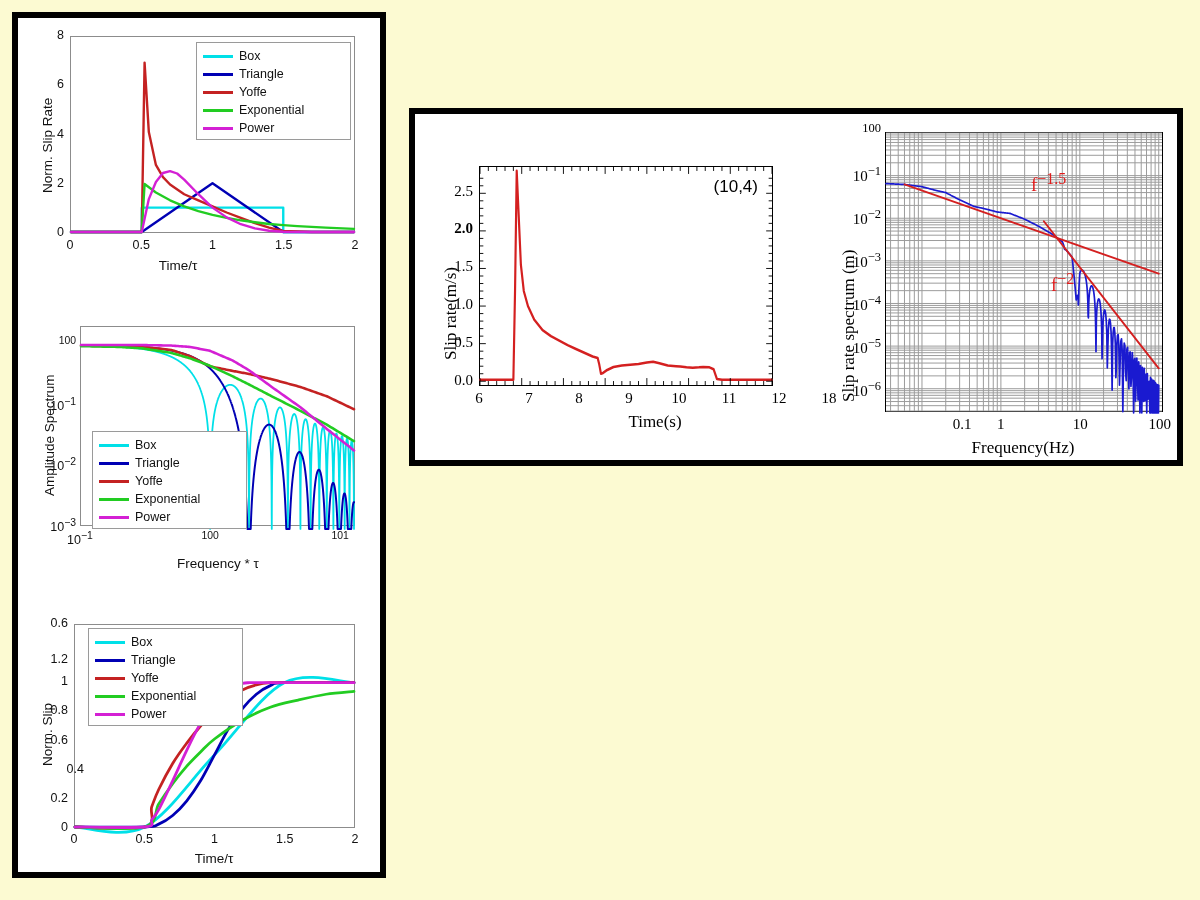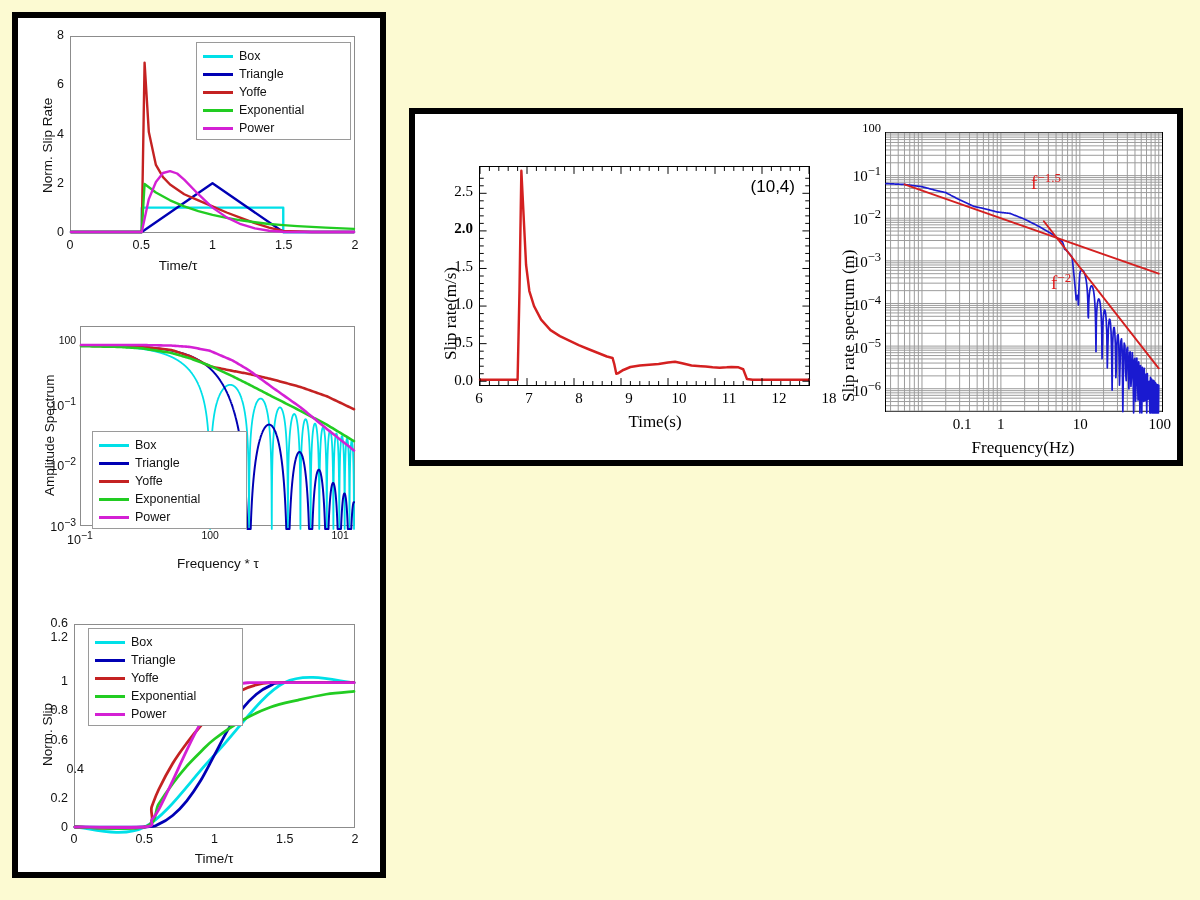--- a/index.html
+++ b/index.html
@@ -42,21 +42,21 @@
   .ax-title.vert{transform-origin:0 0;transform:rotate(-90deg);}
   .tick-sf{position:absolute;font-size:15px;color:#000;white-space:nowrap;
            font-family:"Liberation Serif", serif;}
   .axt-sf{position:absolute;font-size:17px;color:#000;white-space:nowrap;
           font-family:"Liberation Serif", serif;}
   .axt-sf.vert{transform-origin:0 0;transform:rotate(-90deg);}
 
   .annot{position:absolute;white-space:nowrap;}
   #annot-10-4{font-family:"Liberation Sans", sans-serif;font-size:17px;color:#000;}
   .slope-lbl{font-family:"Liberation Serif", serif;font-size:19px;color:#e01b1b;}
-  .slope-lbl sup{font-size:13px;}
+  .slope-lbl sup{font-size:16px;}
 
   
   .legend{position:absolute;background:#fff;border:1px solid #9a9a9a;box-sizing:border-box;}
   .legend .row{position:absolute;left:0;width:100%;height:18px;}
   .legend .swatch{position:absolute;left:6px;top:8px;width:30px;height:3px;}
   .legend .ltxt{position:absolute;left:42px;top:0;font-size:12.5px;line-height:18px;color:#111;
                 font-family:"Liberation Sans", sans-serif;white-space:nowrap;}
 </style>
 </head>
 <body>
@@ -180,21 +180,21 @@
           <div class="tick-lbl" style="left: 266.75px; top: 226px; transform: translateX(-50%);">1.5</div>
           <div class="tick-lbl" style="left: 337px; top: 226px; transform: translateX(-50%);">2</div>
         </div>
       <div id="c3-yticks">
           <div class="tick-lbl" style="left: 50px; top: 214px; transform: translateX(-100%);">0</div>
           <div class="tick-lbl" style="left: 50px; top: 184.857px; transform: translateX(-100%);">0.2</div>
           <div class="tick-lbl" style="left: 50px; top: 155.714px; transform: translateX(-100%); margin-left: 16px;">0.4</div>
           <div class="tick-lbl" style="left: 50px; top: 126.571px; transform: translateX(-100%);">0.6</div>
           <div class="tick-lbl" style="left: 50px; top: 97.4286px; transform: translateX(-100%);">0.8</div>
           <div class="tick-lbl" style="left: 50px; top: 68.2857px; transform: translateX(-100%);">1</div>
-          <div class="tick-lbl" style="left: 50px; top: 24px; transform: translateX(-100%);">1.2</div>
+          <div class="tick-lbl" style="left: 50px; top: 46px; transform: translateX(-100%);">1.2</div>
           <div class="tick-lbl" style="left: 50px; top: 10px; transform: translateX(-100%);">0.6</div>
         </div>
       <div class="ax-title" id="c3-xlabel" style="left:196px;top:245px;transform:translateX(-50%);">Time/τ</div>
       <div class="ax-title vert" id="c3-ylabel" style="left:22px;top:160px;">Norm. Slip</div>
       <div class="legend" id="c3-legend" style="left:70px;top:22px;width:155px;height:98px;">
           <div class="row" style="top: 4px;">
             <span class="swatch" style="background: rgb(0, 224, 232);"></span>
             <span class="ltxt">Box</span>
           </div>
           <div class="row" style="top: 22px;">
@@ -213,21 +213,21 @@
             <span class="swatch" style="background: rgb(212, 32, 212);"></span>
             <span class="ltxt">Power</span>
           </div>
         </div>
     </div>
   </div>
 
   <div class="panel" id="right-panel">
 
     <div class="chart" id="chart-timeseries" style="left:12px;top:10px;width:420px;height:340px;">
-      <div class="plotbox blk-box" id="c4-box" style="left:52px;top:42px;width:331px;height:220px;">
+      <div class="plotbox blk-box" id="c4-box" style="left:52px;top:42px;width:294px;height:220px;">
         <svg class="svgfill" id="c4-svg" viewBox="0 0 350 220" preserveAspectRatio="none">
             <polyline points="0.00,214.69 40.00,214.69 42.00,125.17 44.00,3.79 46.00,41.72 49.00,98.62 52.50,125.17 57.50,140.34 65.00,154.00 75.00,164.62 85.00,170.69 95.00,175.24 105.00,179.79 115.00,183.59 125.00,187.38 135.00,191.17 141.00,192.69 143.00,199.52 145.00,208.62 147.50,207.86 152.50,204.83 160.00,201.79 170.00,200.28 180.00,199.52 190.00,198.76 200.00,197.24 207.50,196.48 215.00,198.00 225.00,200.28 235.00,201.03 240.00,201.41 247.50,202.17 255.00,202.55 262.50,202.17 267.50,201.79 275.00,202.17 280.00,204.07 284.00,213.93 290.00,214.69 325.00,214.69 350.00,214.69" fill="none" stroke="#d42020" stroke-width="2.6" stroke-linejoin="round" stroke-linecap="round"></polyline>
             <g stroke="#000" stroke-width="1">
               <line x1="0" y1="220" x2="0" y2="213"></line>
               <line x1="0" y1="0" x2="0" y2="7"></line>
               <line x1="10.000000000000009" y1="220" x2="10.000000000000009" y2="216"></line>
               <line x1="10.000000000000009" y1="0" x2="10.000000000000009" y2="4"></line>
               <line x1="20.000000000000018" y1="220" x2="20.000000000000018" y2="216"></line>
               <line x1="20.000000000000018" y1="0" x2="20.000000000000018" y2="4"></line>
               <line x1="30.000000000000025" y1="220" x2="30.000000000000025" y2="216"></line>

